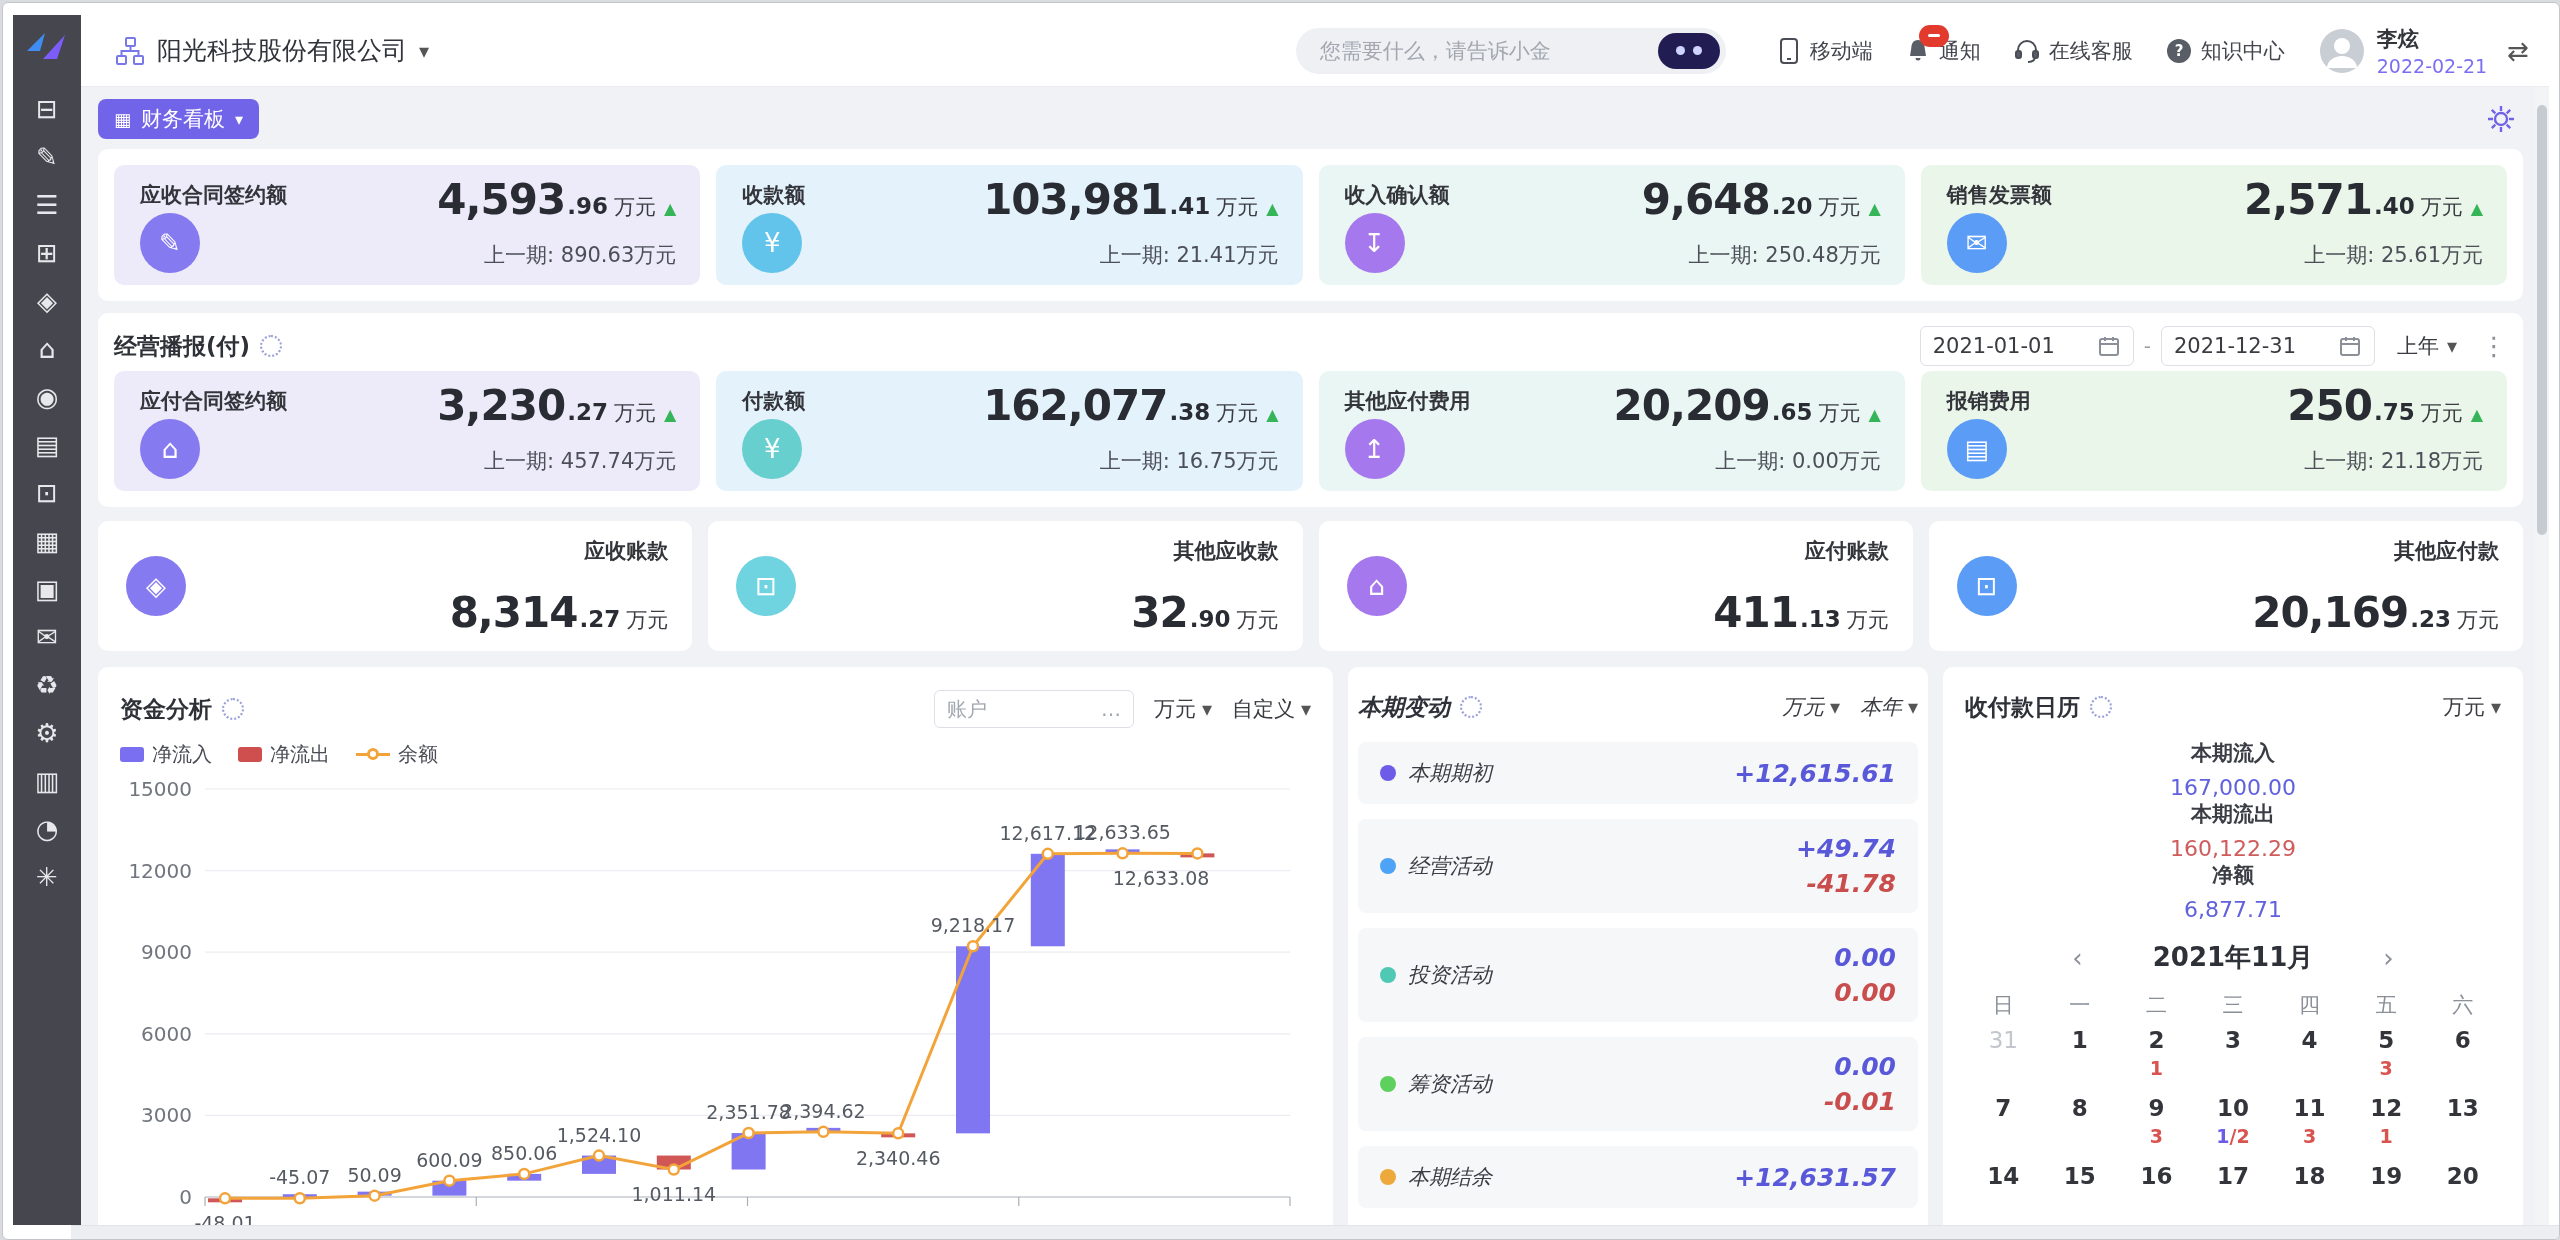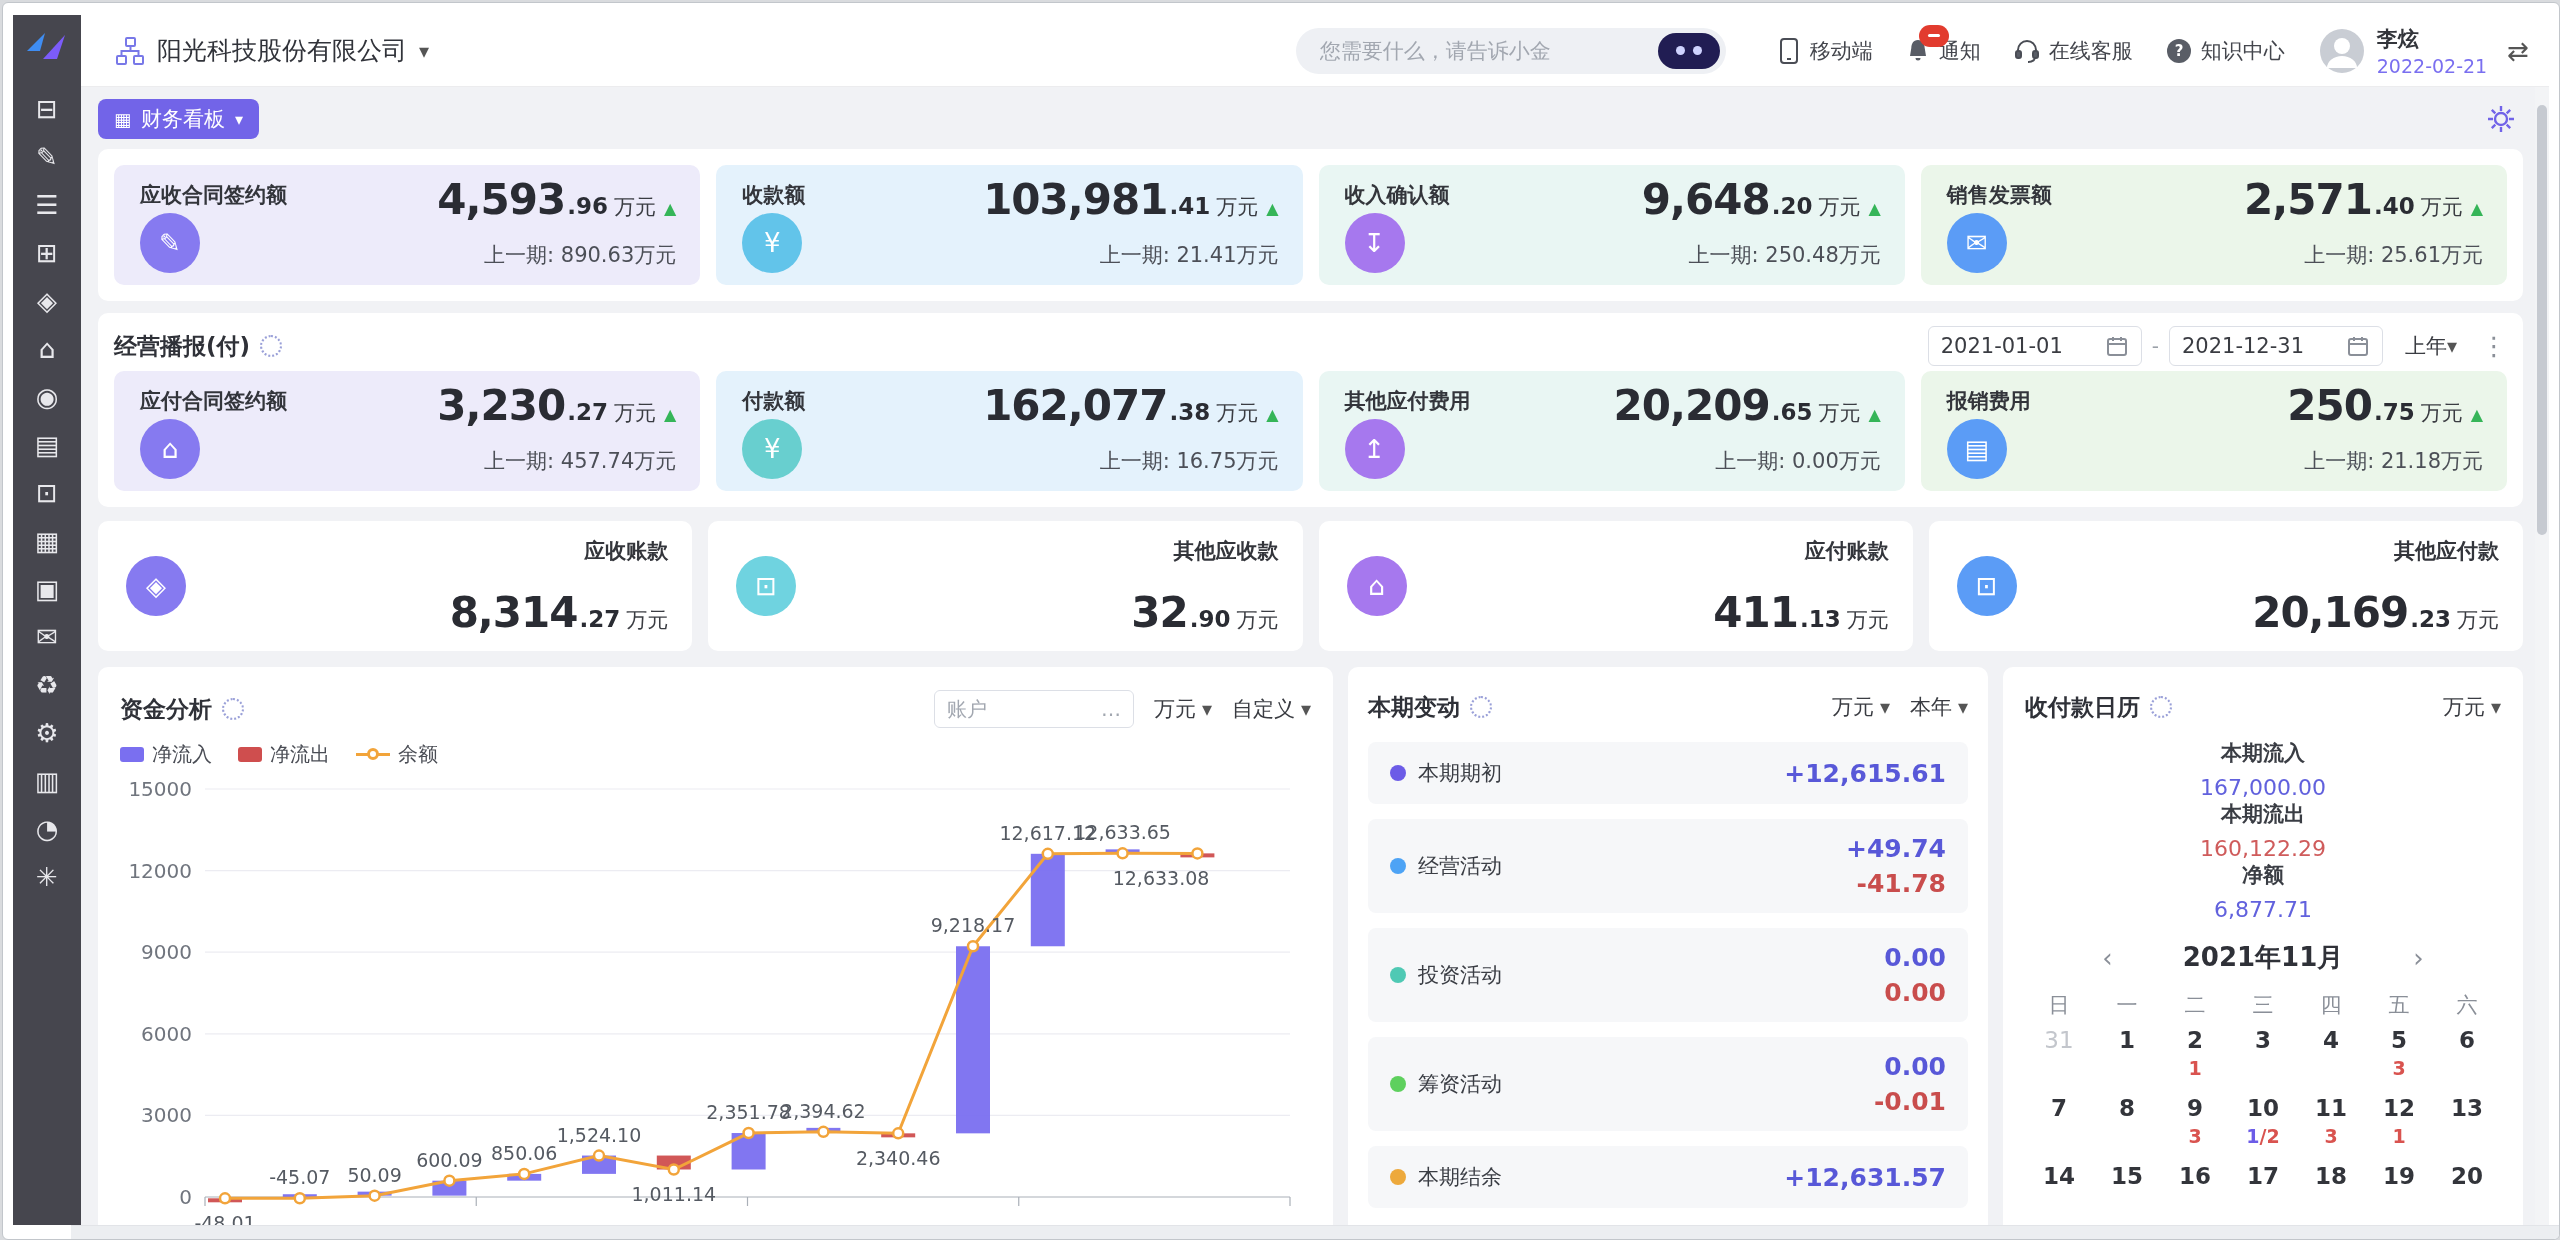--- a/index.html
+++ b/index.html
@@ -40,21 +40,21 @@
   
   .panel{background:#fff;border-radius:10px;box-sizing:border-box;justify-content:space-between;}
   #row1{margin-top:6px;height:152px;padding:16px;display:flex;gap:16px;}
   #row2{margin-top:12px;height:194px;padding:10px 16px 16px 16px;}
   #row2-head{height:46px;display:flex;align-items:center;}
   .sec-title{font-size:23px;font-weight:700;color:#2f3138;display:flex;align-items:center;gap:10px;}
   #row2-head .spacer{flex:1;}
   .date-box{width:214px;height:40px;border:1px solid #dcdfe6;border-radius:6px;background:#fff;display:flex;align-items:center;padding:0 12px;box-sizing:border-box;gap:8px;cursor:pointer;}
   .date-box .dt{flex:1;font-size:21px;color:#3a3c42;}
   .dash{color:#9aa0a8;margin:0 10px;font-size:20px;}
-  .range-dd{display:flex;align-items:center;font-size:21px;color:#3a3c42;margin-left:22px;cursor:pointer;}
+  .range-dd{display:flex;align-items:center;gap:8px;font-size:21px;color:#3a3c42;margin-left:22px;cursor:pointer;}
   .kebab{font-size:26px;color:#8a8f98;margin-left:24px;cursor:pointer;}
   #row2-cards{display:flex;gap:16px;height:120px;margin-top:2px;}
   .kpi-card{flex:1;border-radius:10px;position:relative;}
   .kpi-title{position:absolute;left:26px;top:16px;font-size:21px;font-weight:600;color:#33353b;}
   .icon-circle{position:absolute;left:26px;bottom:12px;width:60px;height:60px;border-radius:50%;display:flex;align-items:center;justify-content:center;color:#fff;font-size:26px;}
   .kpi-valrow{position:absolute;right:24px;top:10px;display:flex;align-items:baseline;gap:2px;}
   .v-int{font-size:42px;font-weight:700;color:#2a2c33;letter-spacing:-1px;}
   .v-dec{font-size:23px;font-weight:700;color:#2a2c33;}
   .v-unit{font-size:21px;color:#3a3c42;margin-left:4px;}
   .trend-up{color:#35b558;font-size:16px;margin-left:6px;}
@@ -72,21 +72,21 @@
   #fund-panel{width:1235px;padding:22px;overflow:hidden;}
   .acct-box{width:200px;height:38px;border:1px solid #dcdfe6;border-radius:6px;display:flex;align-items:center;padding:0 12px;box-sizing:border-box;}
   .acct-box .ph{flex:1;font-size:20px;color:#a2a7b0;}
   .acct-box .dots{color:#a2a7b0;font-size:20px;}
   #legend{display:flex;align-items:center;gap:26px;margin-top:10px;height:30px;}
   .lg-item{display:flex;align-items:center;gap:8px;cursor:pointer;}
   .lg-rect{width:24px;height:15px;border-radius:3px;}
   .lg-line{position:relative;width:34px;height:3px;}
   .lg-line i{position:absolute;left:50%;top:50%;transform:translate(-50%,-50%);width:12px;height:12px;border:3px solid;border-radius:50%;background:#fff;box-sizing:border-box;}
   .lg-lbl{font-size:20px;color:#4a4d55;}
-  #period-panel{width:640px;padding:20px 20px;overflow:hidden;}
+  #period-panel{width:580px;padding:20px 10px;overflow:hidden;font-style:italic;}
   .p-row{background:#f6f7f9;border-radius:8px;margin-top:15px;display:flex;align-items:center;padding:0 22px;box-sizing:border-box;}
   .p-row .dot{width:16px;height:16px;border-radius:50%;margin-right:12px;flex:none;}
   .p-row .p-lbl{font-size:21px;color:#3a3d44;}
   .p-row .spacer{flex:1;}
   .p-vals{display:flex;flex-direction:column;align-items:flex-end;gap:6px;}
   .p-val{font-size:25px;font-weight:700;}
   #cal-panel{flex:1;padding:20px 22px;overflow:hidden;}
   #cal-stats{display:flex;margin-top:12px;flex-direction:column;}
   .stat{flex:1;text-align:center;}
   .stat .s-lbl{font-size:21px;color:#3a3d44;font-weight:600;}

